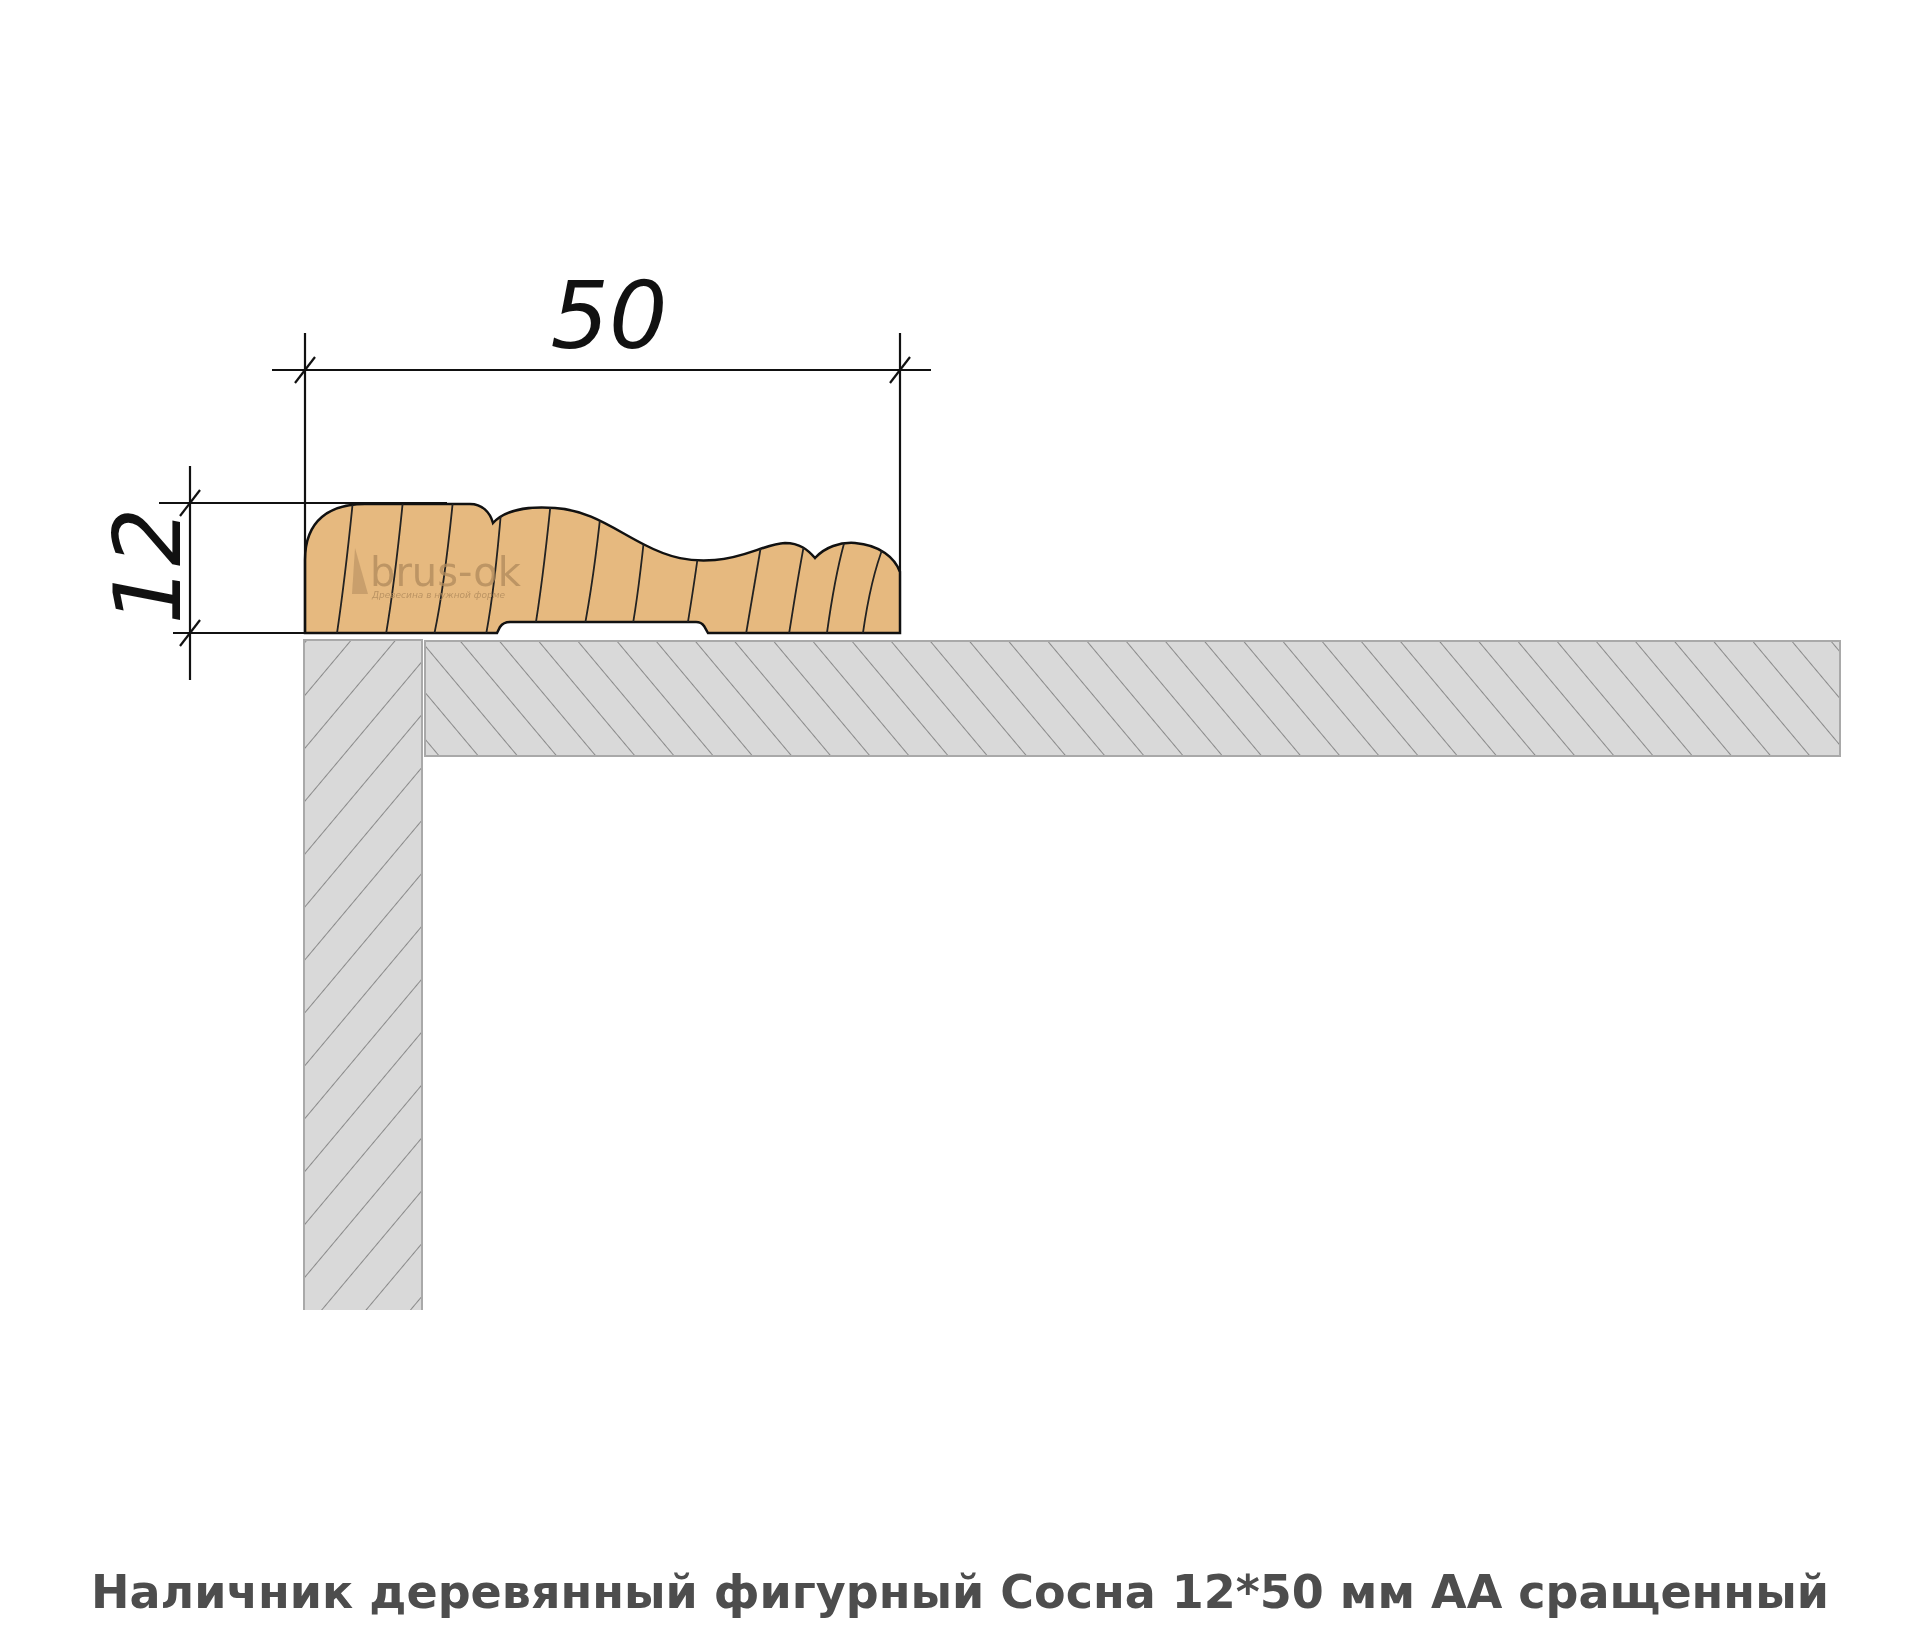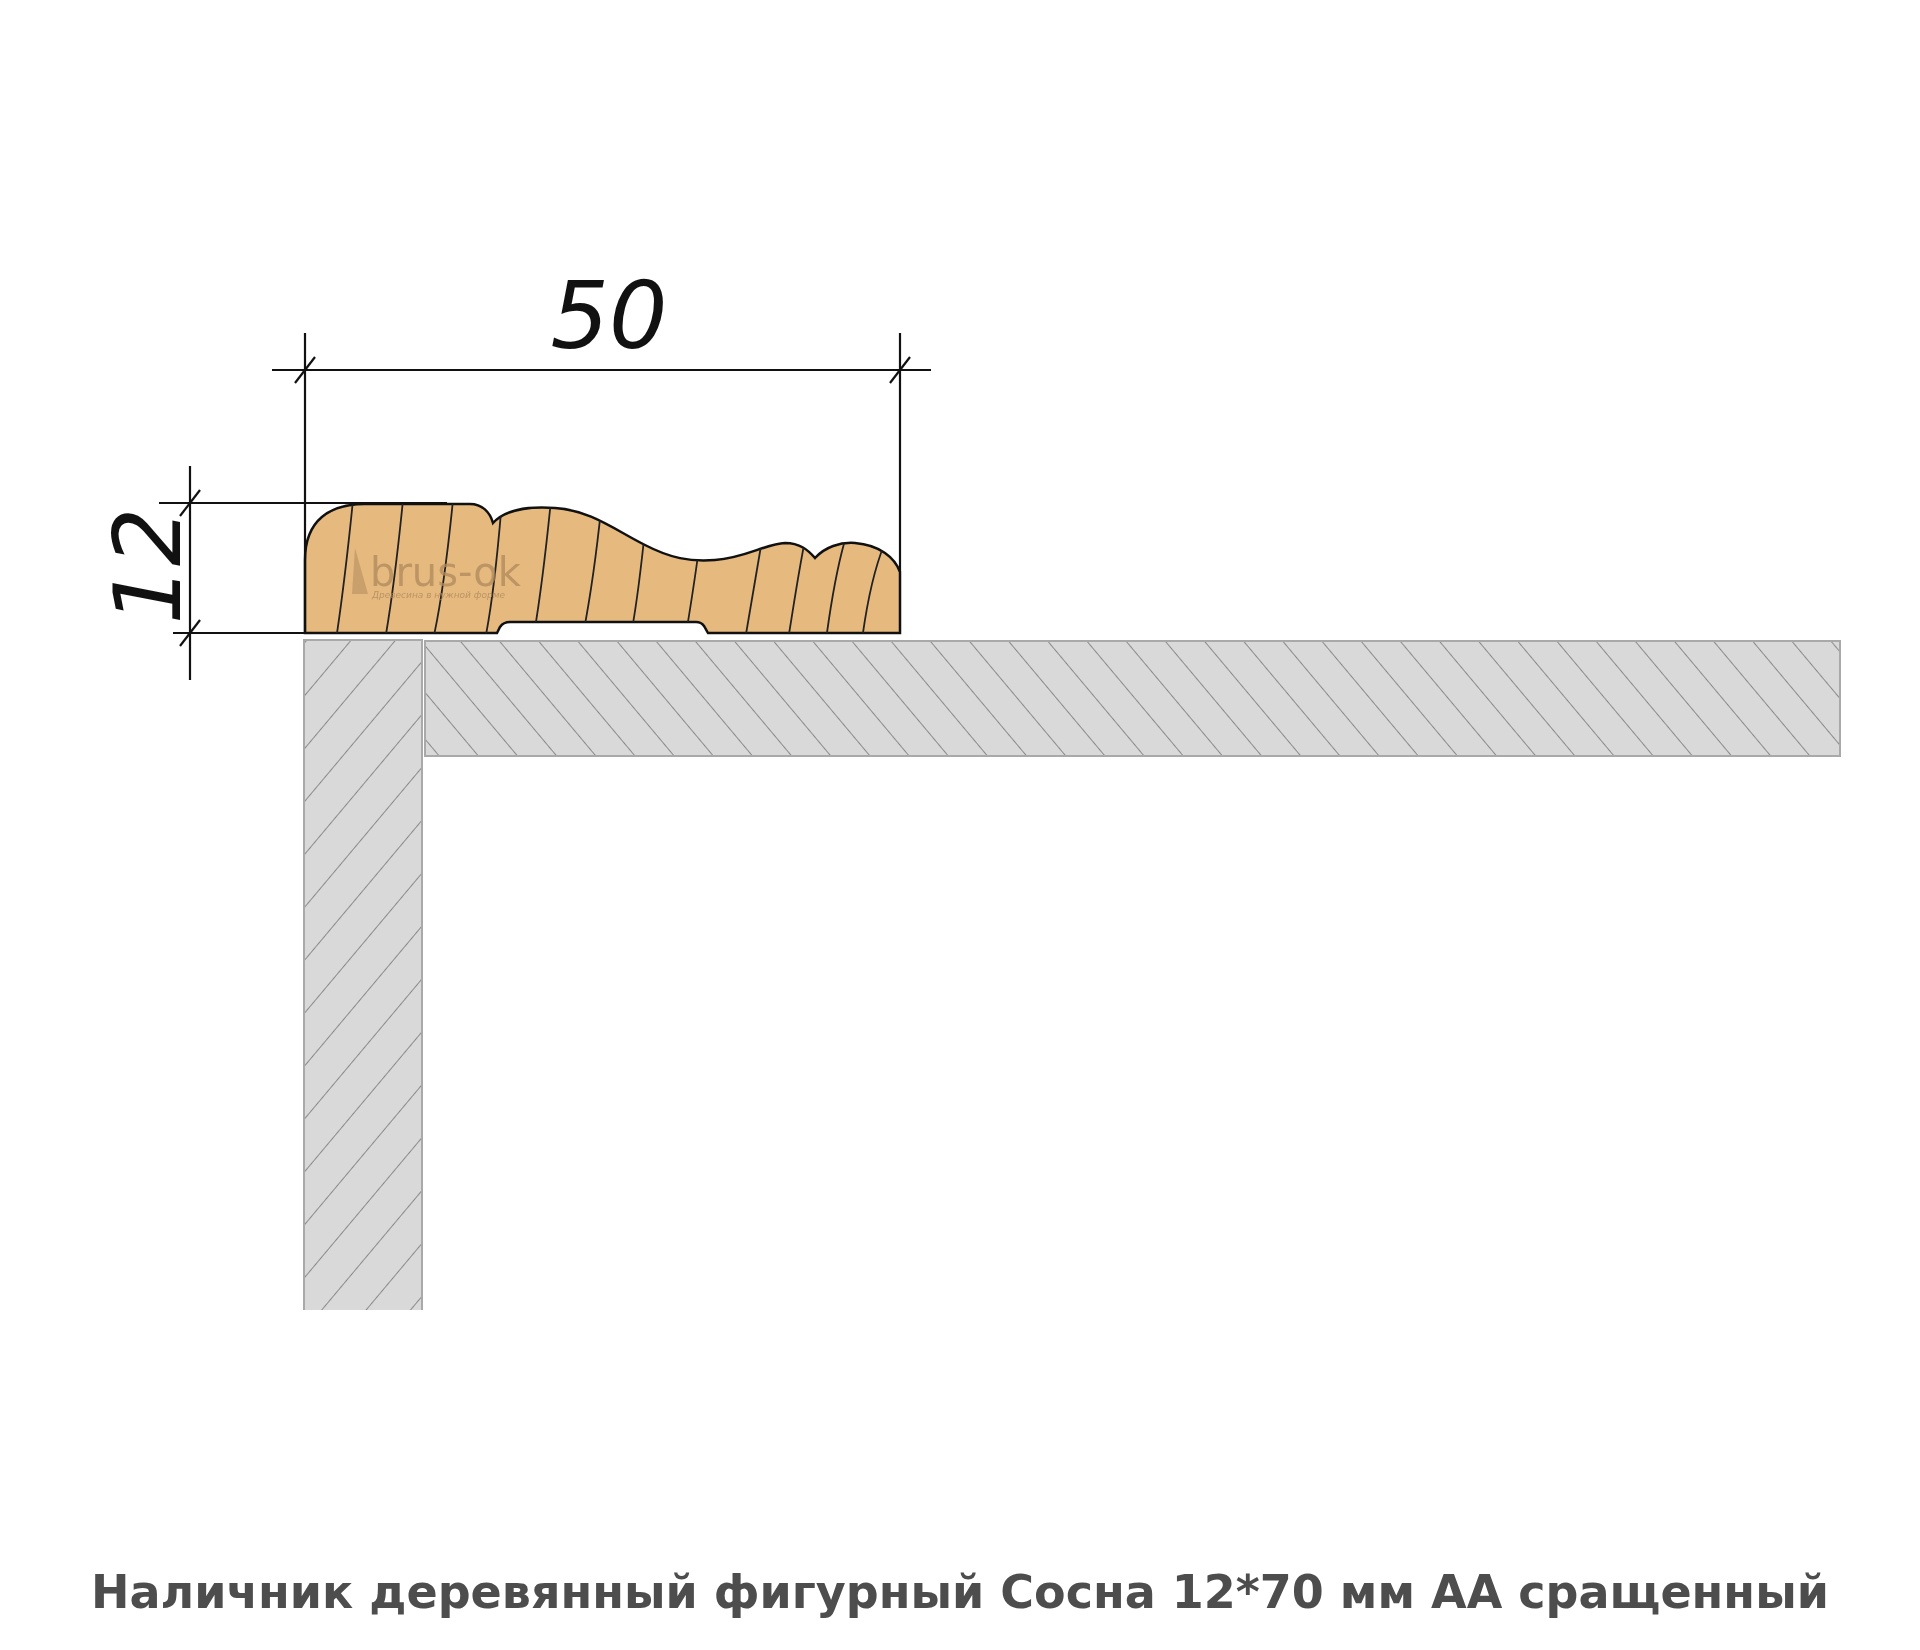--- a/index.html
+++ b/index.html
@@ -81,13 +81,13 @@
   <g stroke="#111" stroke-width="2.2" fill="none">
     <line x1="190" y1="466" x2="190" y2="680"></line>
     <line x1="159" y1="503" x2="447" y2="503"></line>
     <line x1="173" y1="633" x2="305" y2="633"></line>
     <line x1="180" y1="516" x2="200" y2="490"></line>
     <line x1="180" y1="646" x2="200" y2="620"></line>
   </g>
   <text class="dim-text" transform="translate(180,566) rotate(-90)" x="0" y="0" text-anchor="middle">12</text>
 </svg>
 
-<div class="caption">Наличник деревянный фигурный Сосна 12*70 мм АА сращенный</div>
+<div class="caption">Наличник деревянный фигурный Сосна 12*50 мм АА сращенный</div>
 
 </body></html>

